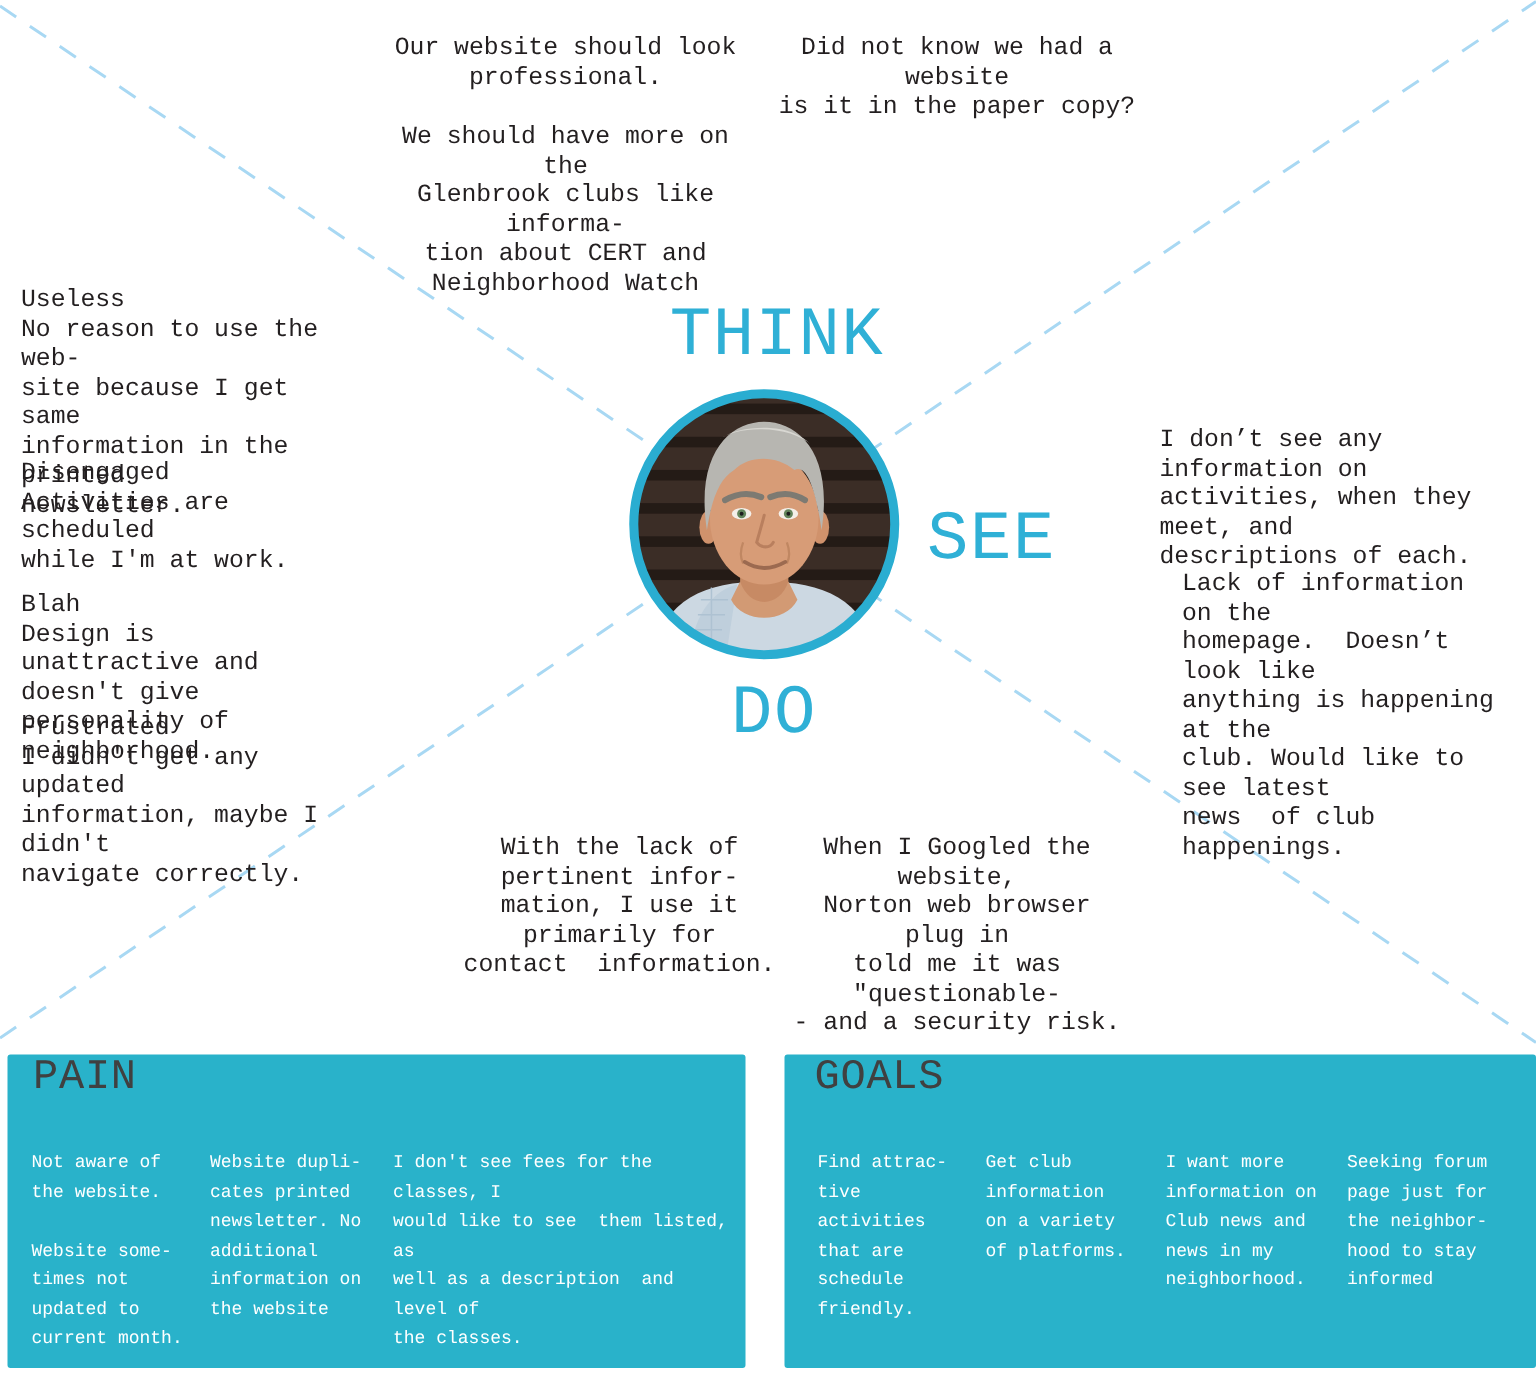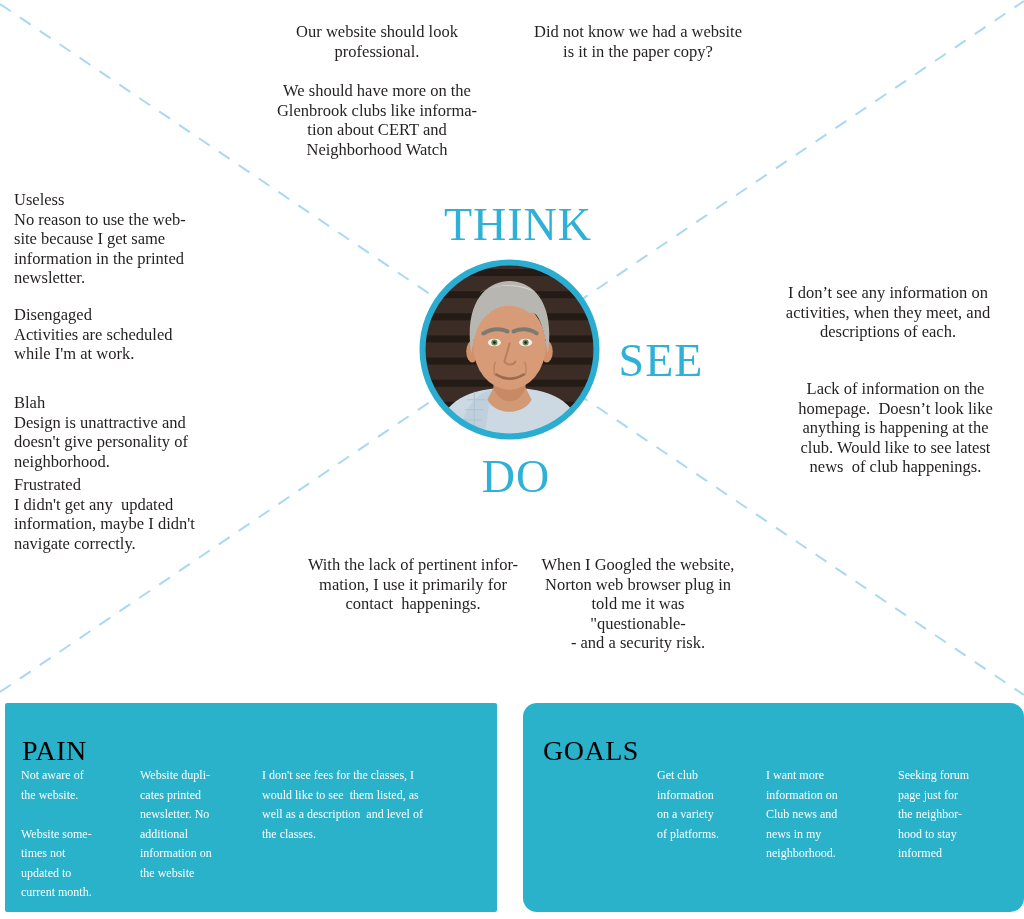--- a/index.html
+++ b/index.html
@@ -1,29 +1,29 @@
 <!DOCTYPE html>
 <html><head>
 <meta charset="utf-8">
 <style>
   html,body { margin:0; padding:0; background:#ffffff; }
   .canvas {
     position:relative; width:1024px; height:919px; overflow:hidden;
     background:#ffffff;
-    font-family:Liberation Serif, serif;
+    font-family:Liberation Mono, monospace;
     color:#231f20;
   }
   .diagonals { position:absolute; left:0; top:0; width:1024px; height:919px; }
 
   .note {
     position:absolute; white-space:pre-wrap;
     font-size:16.5px; line-height:19.5px; color:#231f20;
   }
   .center { text-align:center; }
-  .rightal { text-align:center; }
+  .rightal { text-align:left; }
 
   
   .think-n0 { left:257px; top:22px;  width:240px; }
   .think-n1 { left:257px; top:81px;  width:240px; }
   .think-n2 { left:508px; top:22px;  width:260px; }
 
   .feel-n0  { left:14px;  top:190px; width:205px; }
   .feel-n1  { left:14px;  top:305px; width:205px; }
   .feel-n2  { left:14px;  top:381px; width:205px;margin-top:12px; }
   .feel-n3  { left:14px;  top:475px; width:205px; }
@@ -44,37 +44,37 @@
   .label-do    { left:436px; top:450px; width:160px; }
 
   .avatar { position:absolute; left:419px; top:259px; width:181px; height:181px; }
   .avatar svg { display:block; width:100%; height:100%; }
 
   .panel {
     position:absolute; top:703px; height:209px;
     background:#29b2ca; border-radius:2px;
   }
   .panel-pain  { left:5px;   width:492px; }
-  .panel-goals { left:523px; width:501px;border-radius:14px; }
+  .panel-goals { left:523px; width:501px; }
   .panel-title {
-    position:absolute; top:32px; color:#000000;
+    position:absolute; top:0; color:#404040;
     font-size:28px; letter-spacing:0.5px;
   }
   .panel-pain  .panel-title { left:17px; }
   .panel-goals .panel-title { left:20px; }
   .panel-col {
     position:absolute; top:63px; white-space:pre-wrap;
     color:#ffffff; font-size:12px; line-height:19.5px;
   }
   .pain-c0  { left:16px;  width:115px; }
   .pain-c1  { left:135px; width:122px; }
   .pain-c2  { left:257px; width:228px; }
   .goals-c0 { left:22px;  width:100px; }
   .goals-c1 { left:134px; width:102px; }
-  .goals-c2 { left:243px; width:125px; }
+  .goals-c2 { left:254px; width:125px; }
   .goals-c3 { left:375px; width:120px; }
 </style>
 </head>
 <body>
 
 <div class="canvas">
 
   <svg class="diagonals" viewBox="0 0 1024 919" xmlns="http://www.w3.org/2000/svg">
     <line x1="0" y1="4" x2="1024" y2="695" stroke="#a8d8f3" stroke-width="2" stroke-dasharray="13 11"></line>
     <line x1="0" y1="692" x2="1024" y2="1" stroke="#a8d8f3" stroke-width="2" stroke-dasharray="13 11"></line>
@@ -113,21 +113,21 @@
 descriptions of each.</div>
   <div class="note rightal see-n1">Lack of information on the
 homepage.  Doesn’t look like
 anything is happening at the
 club. Would like to see latest
 news  of club happenings.</div>
 
   <div class="quad-label label-do">DO</div>
   <div class="note center do-n0">With the lack of pertinent infor-
 mation, I use it primarily for
-contact  happenings.</div>
+contact  information.</div>
   <div class="note center do-n1">When I Googled the website,
 Norton web browser plug in
 told me it was
 "questionable-
 - and a security risk.</div>
 
   <div class="avatar">
     <svg viewBox="0 0 180 180" xmlns="http://www.w3.org/2000/svg">
       <defs>
         <clipPath id="pc">
@@ -204,20 +204,25 @@
 information on
 the website</div>
     <div class="panel-col pain-c2">I don't see fees for the classes, I
 would like to see  them listed, as
 well as a description  and level of
 the classes.</div>
   </div>
 
   <div class="panel panel-goals">
     <div class="panel-title">GOALS</div>
+    <div class="panel-col goals-c0">Find attrac-
+tive activities
+that are
+schedule
+friendly.</div>
     <div class="panel-col goals-c1">Get club
 information
 on a variety
 of platforms.</div>
     <div class="panel-col goals-c2">I want more
 information on
 Club news and
 news in my
 neighborhood.</div>
     <div class="panel-col goals-c3">Seeking forum

